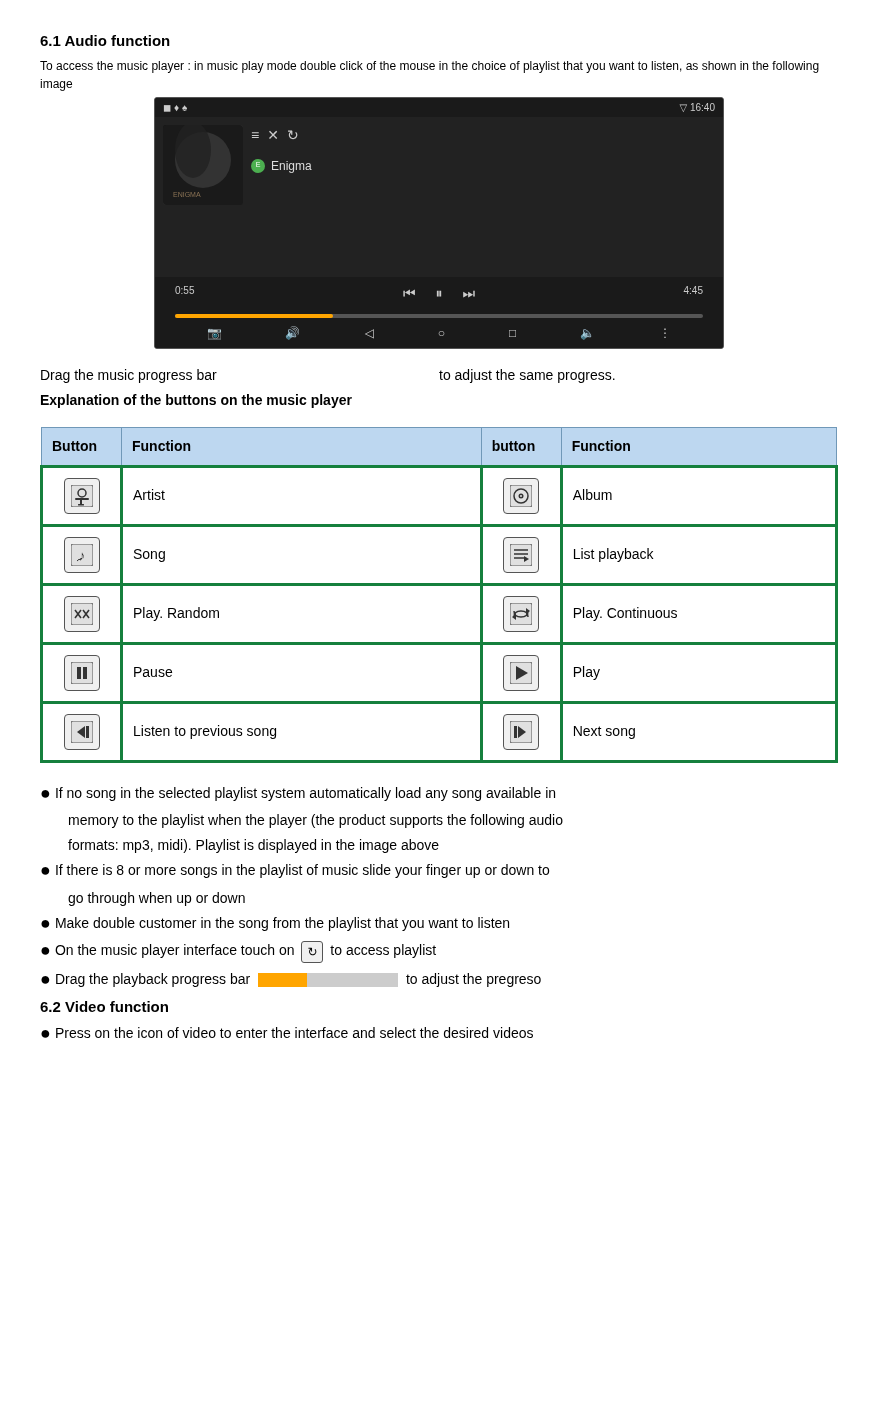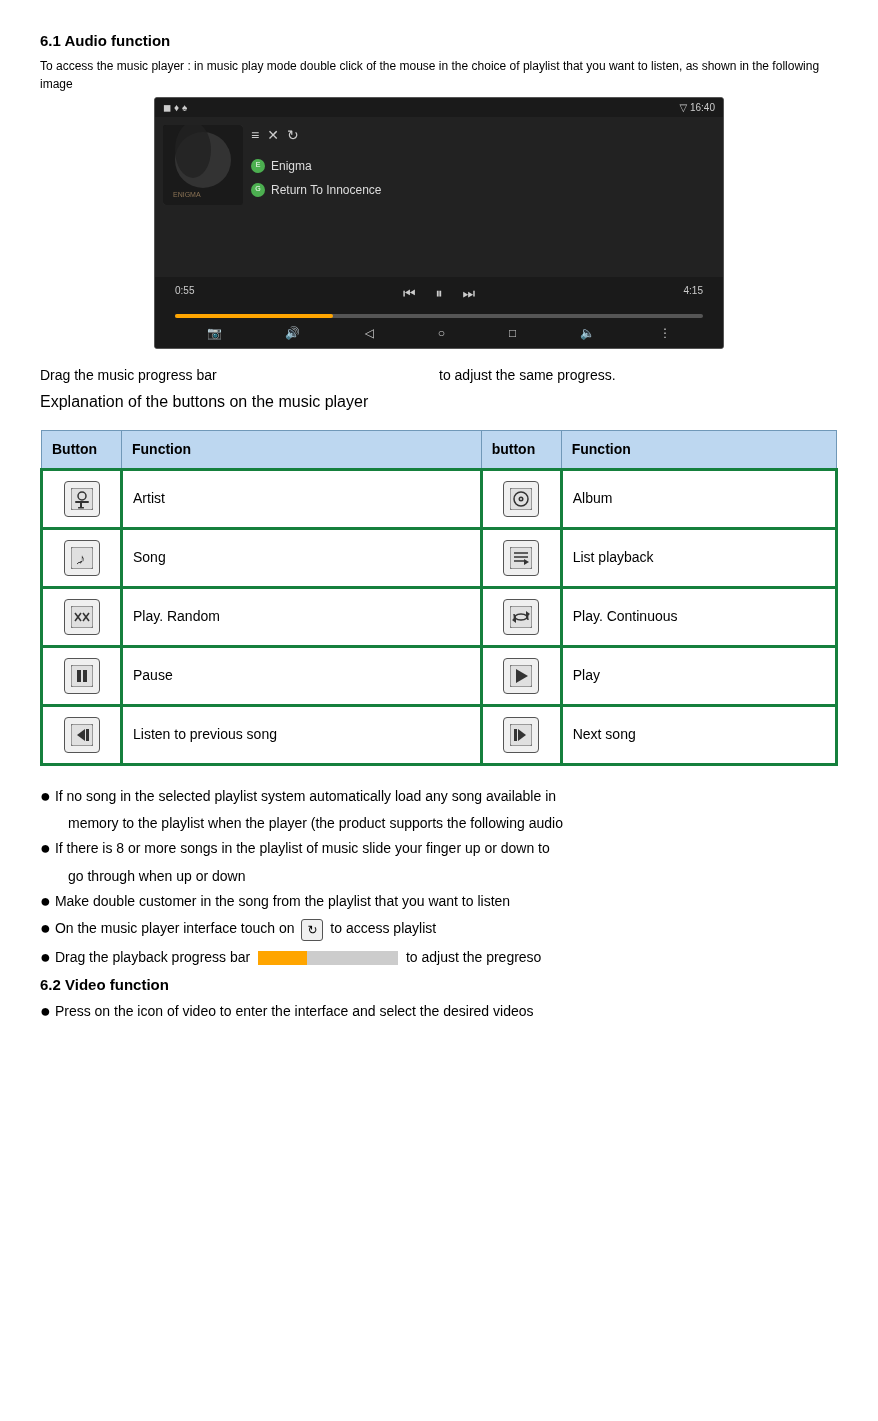--- a/index.html
+++ b/index.html
@@ -148,21 +148,22 @@
       margin-bottom: 4px;
     }
     .drag-left {
       flex: 1;
     }
     .drag-right {
       flex: 1;
     }
     .explanation-text {
       margin-bottom: 16px;
-      font-size: 16px;
+      font-size: 14px;
+      font-weight: bold;
     }
     
     table {
       border-collapse: collapse;
       width: 100%;
       margin-bottom: 20px;
     }
     th {
       background: #BDD7F0;
       border: 1px solid #7098B8;
@@ -268,35 +269,31 @@
       <div class="playlist-area">
         <div class="playlist-icons">
           <span class="playlist-icon">≡</span>
           <span class="playlist-icon">✕</span>
           <span class="playlist-icon">↻</span>
         </div>
         <div class="playlist-item">
           <div class="app-icon">E</div>
           <span>Enigma</span>
         </div>
-        <div class="playlist-item">
-          <div class="app-icon">G</div>
-          <span>Return To Innocence</span>
-        </div>
       </div>
     </div>
     <div class="controls-area">
       <div class="time-row">
         <span>0:55</span>
         <div class="playback-controls">
           <span>⏮</span>
           <span>⏸</span>
           <span>⏭</span>
         </div>
-        <span>4:15</span>
+        <span>4:45</span>
       </div>
       <div class="progress-bar-container">
         <div class="progress-fill"></div>
       </div>
       <div class="bottom-controls">
         <span>📷</span>
         <span>🔊</span>
         <span>◁</span>
         <span>○</span>
         <span>□</span>
@@ -449,20 +446,21 @@
   </tbody>
 </table>
 
 <div class="bullet-section">
 
   <div class="bullet-item">
     <span class="bullet-dot">●</span>
     <span>If no song in the selected playlist system automatically load any song available in</span>
   </div>
   <div class="bullet-indent">memory to the playlist when the player (the product supports the following audio</div>
+  <div class="bullet-indent">formats: mp3, midi). Playlist is displayed in the image above</div>
 
   <div class="bullet-item">
     <span class="bullet-dot">●</span>
     <span>If there is 8 or more songs in the playlist of music slide your finger up or down to</span>
   </div>
   <div class="bullet-indent">go through when up or down</div>
 
   <div class="bullet-item">
     <span class="bullet-dot">●</span>
     <span>Make double customer in the song from the playlist that you want to listen</span>

